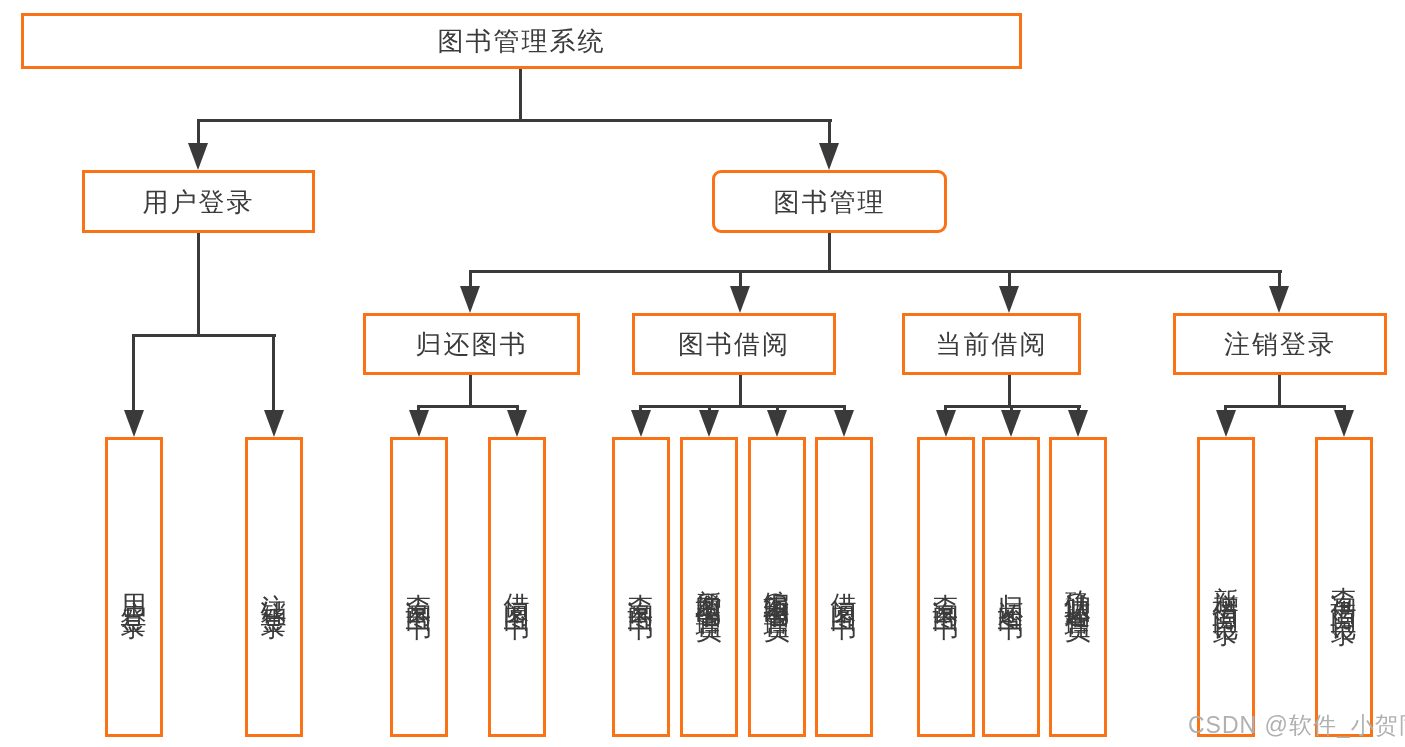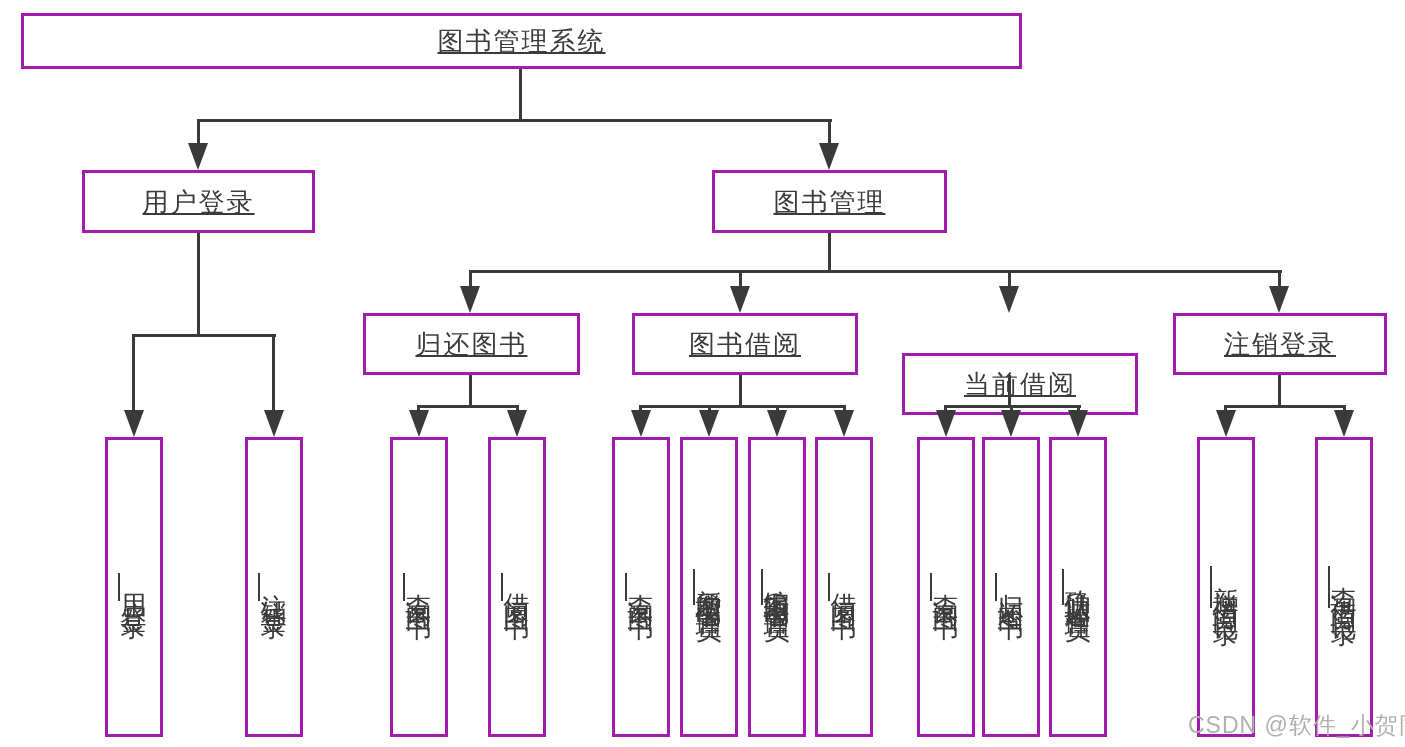--- a/index.html
+++ b/index.html
@@ -7,28 +7,27 @@
     position: relative;
     width: 1405px;
     height: 747px;
     background: #ffffff;
     font-family: "Liberation Sans", sans-serif;
     overflow: hidden;
   }
   .box {
     position: absolute;
     box-sizing: border-box;
-    border: 3px solid #a21caf;
+    border: 3px solid #f97316;
     background: #ffffff;
     display: flex;
     align-items: center;
     justify-content: center;
     color: #3b3b3b;
     font-size: 26px;
-    text-decoration: underline;
   }
   .box .hlabel {
     letter-spacing: 2px;
     white-space: nowrap;
     line-height: 1;
   }
   .box .vlabel {
     writing-mode: vertical-rl;
     text-orientation: mixed;
     letter-spacing: 7px;
@@ -62,31 +61,31 @@
 
 <div class="canvas">
 
   <div class="box" style="left:21px; top:13px; width:1001px; height:56px;">
     <span class="hlabel">图书管理系统</span>
   </div>
 
   <div class="box" style="left:82px; top:170px; width:233px; height:63px;">
     <span class="hlabel">用户登录</span>
   </div>
-  <div class="box" style="left:712px; top:170px; width:235px; height:63px;">
+  <div class="box" style="left:712px; top:170px; width:235px; height:63px;border-radius:9px;">
     <span class="hlabel">图书管理</span>
   </div>
 
   <div class="box" style="left:363px; top:313px; width:217px; height:62px;">
     <span class="hlabel">归还图书</span>
   </div>
-  <div class="box" style="left:632px; top:313px; width:226px; height:62px;">
+  <div class="box" style="left:632px; top:313px; width:204px; height:62px;">
     <span class="hlabel">图书借阅</span>
   </div>
-  <div class="box" style="left:902px; top:313px; width:236px; height:62px;margin-top:40px;">
+  <div class="box" style="left:902px; top:313px; width:179px; height:62px;">
     <span class="hlabel">当前借阅</span>
   </div>
   <div class="box" style="left:1173px; top:313px; width:214px; height:62px;">
     <span class="hlabel">注销登录</span>
   </div>
 
   <div class="box" style="left:105px; top:437px; width:58px; height:300px;">
     <span class="vlabel">用户登录</span>
   </div>
   <div class="box" style="left:245px; top:437px; width:58px; height:300px;">

